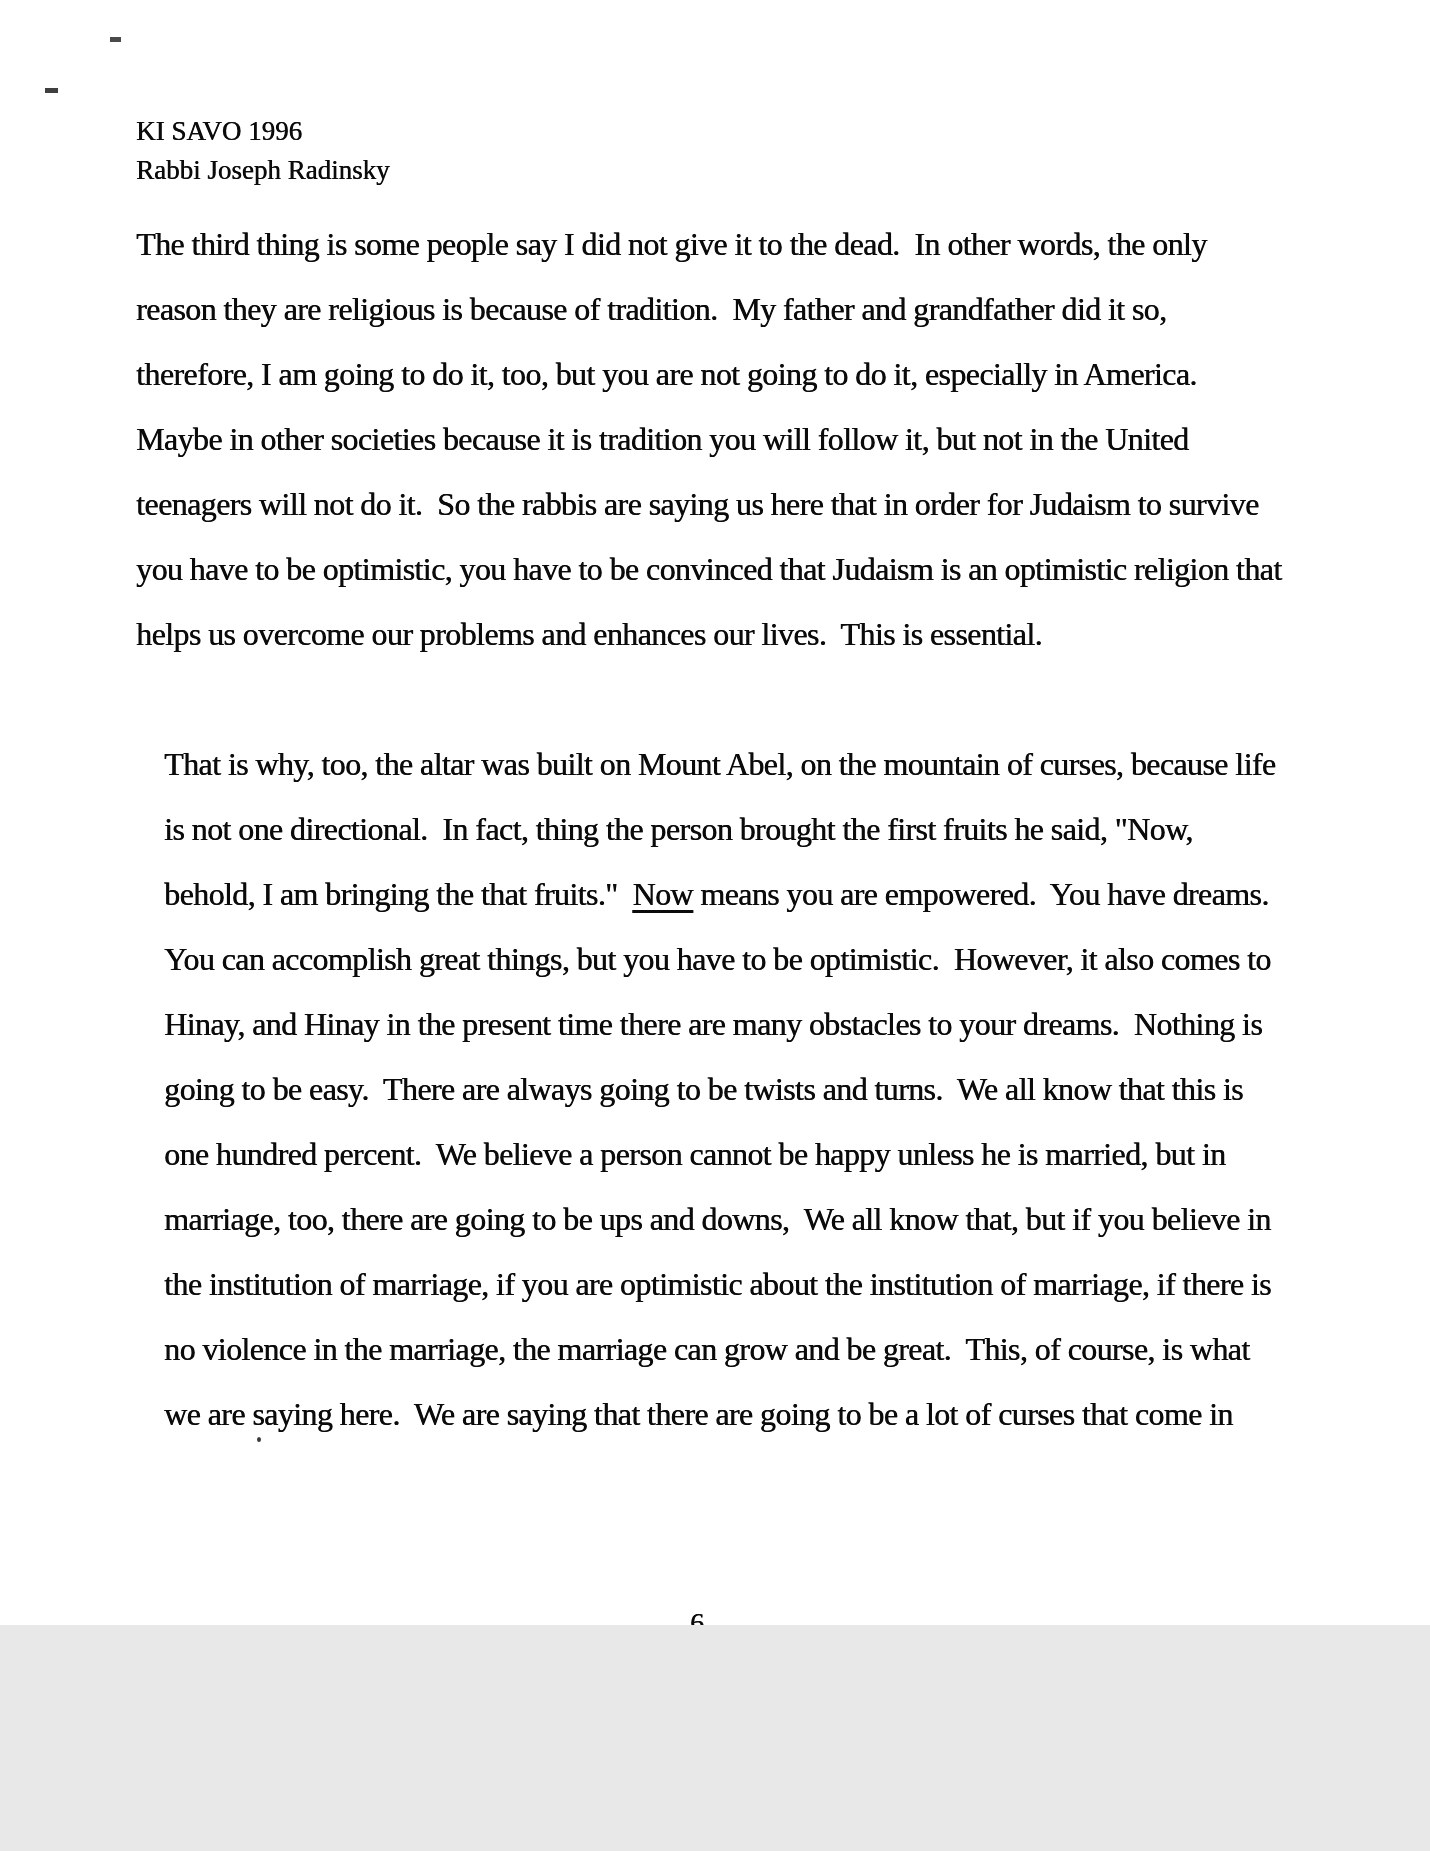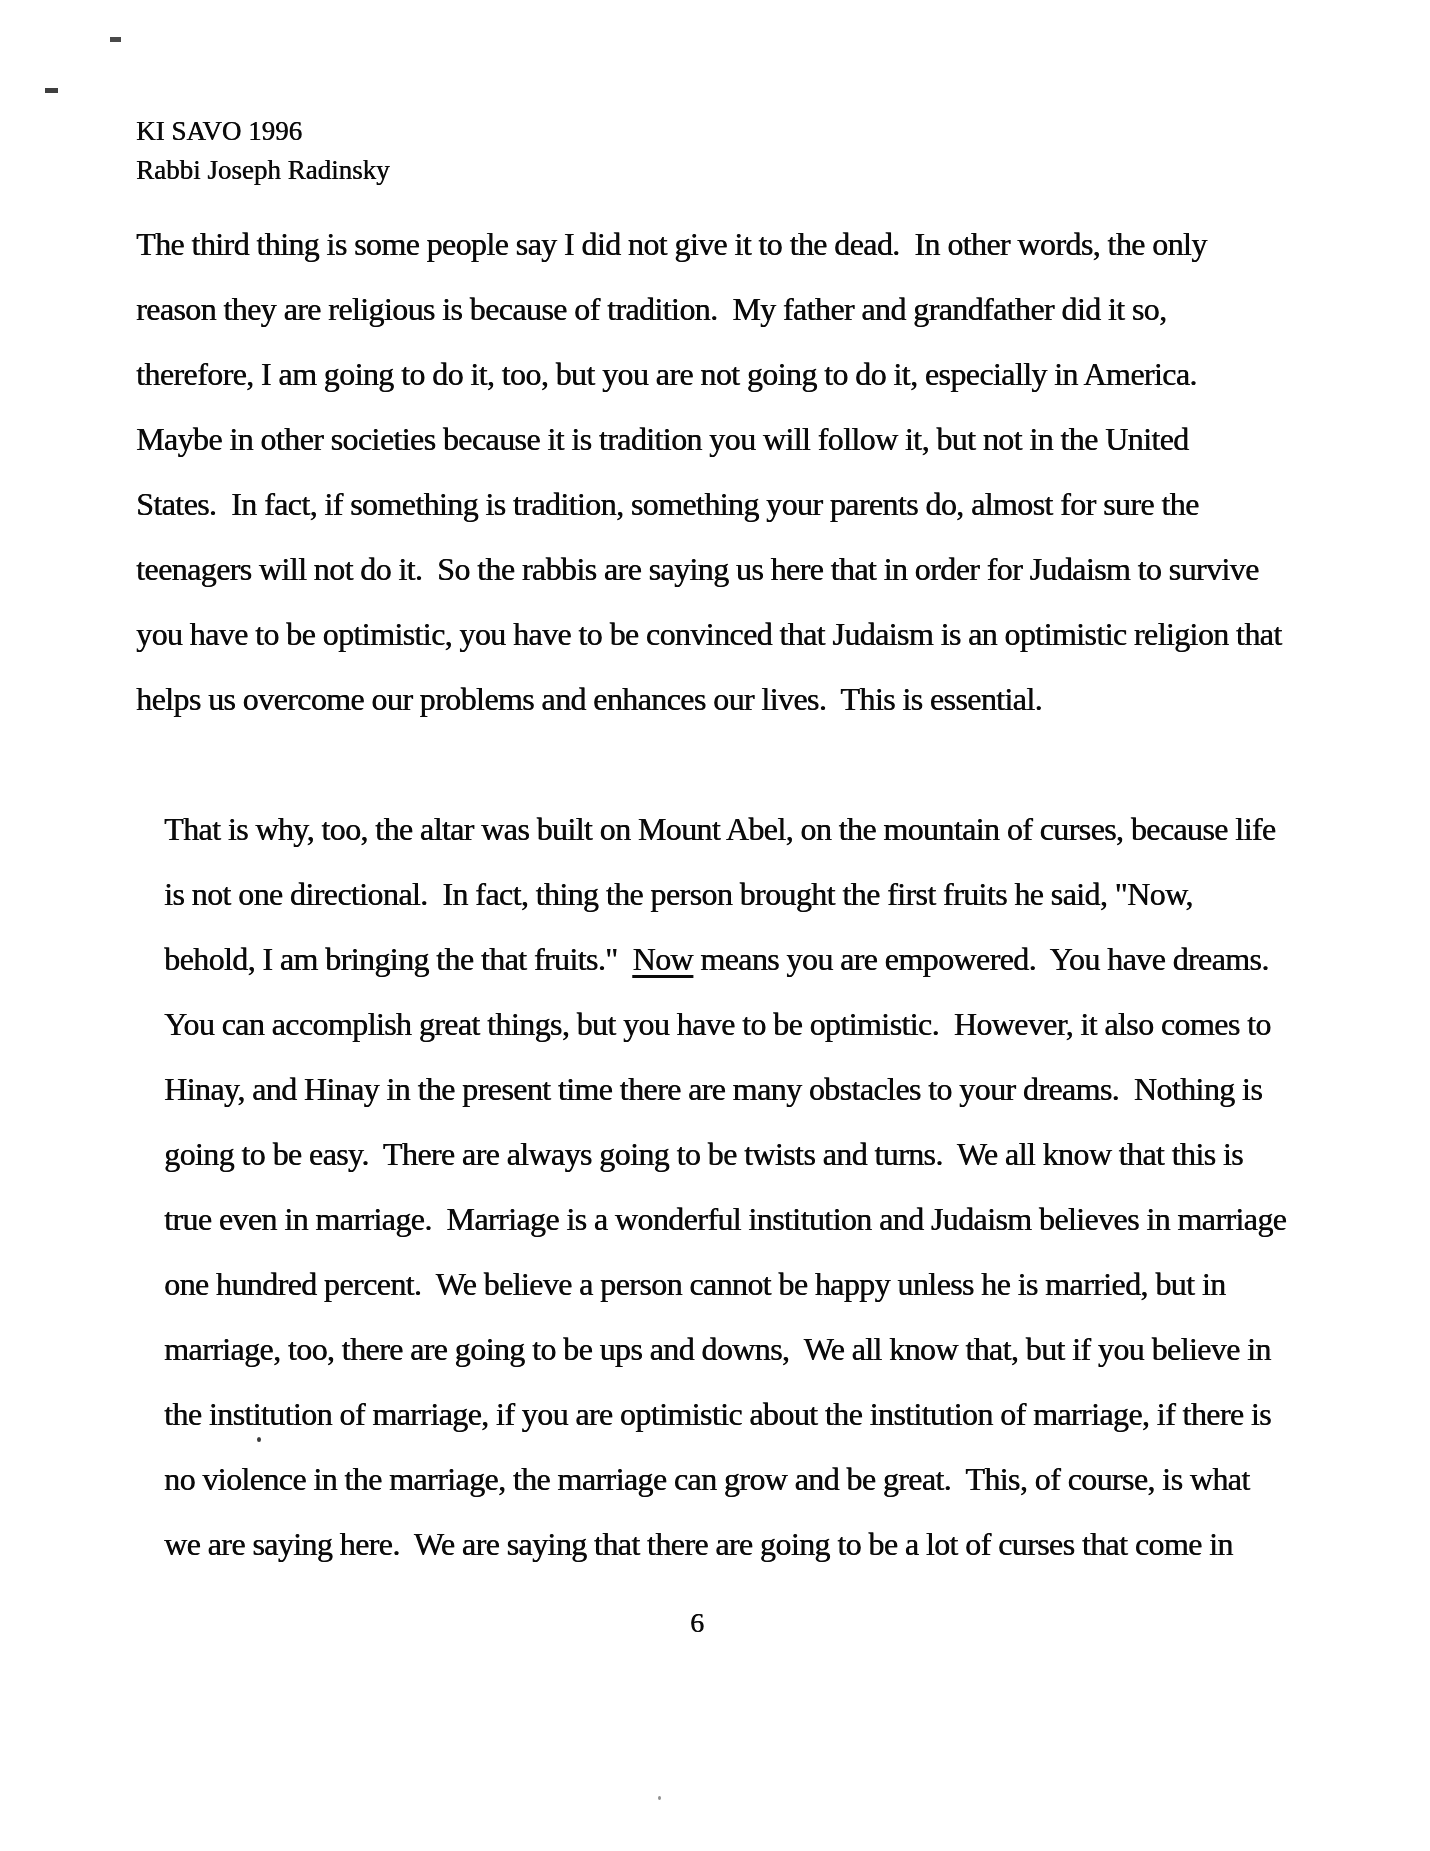--- a/index.html
+++ b/index.html
@@ -1,19 +1,19 @@
 <!DOCTYPE html>
 <html><head>
 <meta charset="utf-8">
 <style>
   html, body { margin: 0; padding: 0; background: #e8e8e8; }
   .page {
     position: relative;
     width: 1430px;
-    height: 1851px;
+    height: 1625px;
     margin: 0 auto;
     background: #ffffff;
     overflow: hidden;
     font-family: "Liberation Serif", serif;
     color: #0b0b0b;
   }
   .content {
     position: absolute;
     left: 136px;
     top: 112px;
@@ -68,34 +68,32 @@
     <div class="doc-header">
       <div class="hline">KI SAVO 1996</div>
       <div class="hline">Rabbi Joseph Radinsky</div>
     </div>
 
     <div class="paragraph para1">
       <div class="body-line">The third thing is some people say I did not give it to the dead.  In other words, the only</div>
       <div class="body-line">reason they are religious is because of tradition.  My father and grandfather did it so,</div>
       <div class="body-line">therefore, I am going to do it, too, but you are not going to do it, especially in America.</div>
       <div class="body-line">Maybe in other societies because it is tradition you will follow it, but not in the United</div>
-      <div class="body-line">States.  In fact, if something is tradition, something your parents do, almost for sure the</div>
       <div class="body-line">teenagers will not do it.  So the rabbis are saying us here that in order for Judaism to survive</div>
       <div class="body-line">you have to be optimistic, you have to be convinced that Judaism is an optimistic religion that</div>
       <div class="body-line">helps us overcome our problems and enhances our lives.  This is essential.</div>
     </div>
 
     <div class="paragraph para2">
       <div class="body-line">That is why, too, the altar was built on Mount Abel, on the mountain of curses, because life</div>
       <div class="body-line">is not one directional.  In fact, thing the person brought the first fruits he said, "Now,</div>
       <div class="body-line"><span>behold, I am bringing the that fruits."  </span><span class="underlined">Now</span><span> means you are empowered.  You have dreams.</span></div>
       <div class="body-line">You can accomplish great things, but you have to be optimistic.  However, it also comes to</div>
       <div class="body-line">Hinay, and Hinay in the present time there are many obstacles to your dreams.  Nothing is</div>
       <div class="body-line">going to be easy.  There are always going to be twists and turns.  We all know that this is</div>
-      <div class="body-line">true even in marriage.  Marriage is a wonderful institution and Judaism believes in marriage</div>
       <div class="body-line">one hundred percent.  We believe a person cannot be happy unless he is married, but in</div>
       <div class="body-line">marriage, too, there are going to be ups and downs,  We all know that, but if you believe in</div>
       <div class="body-line">the institution of marriage, if you are optimistic about the institution of marriage, if there is</div>
       <div class="body-line">no violence in the marriage, the marriage can grow and be great.  This, of course, is what</div>
       <div class="body-line">we are saying here.  We are saying that there are going to be a lot of curses that come in</div>
     </div>
 
   </div>
 
   <div class="page-number">6</div>

